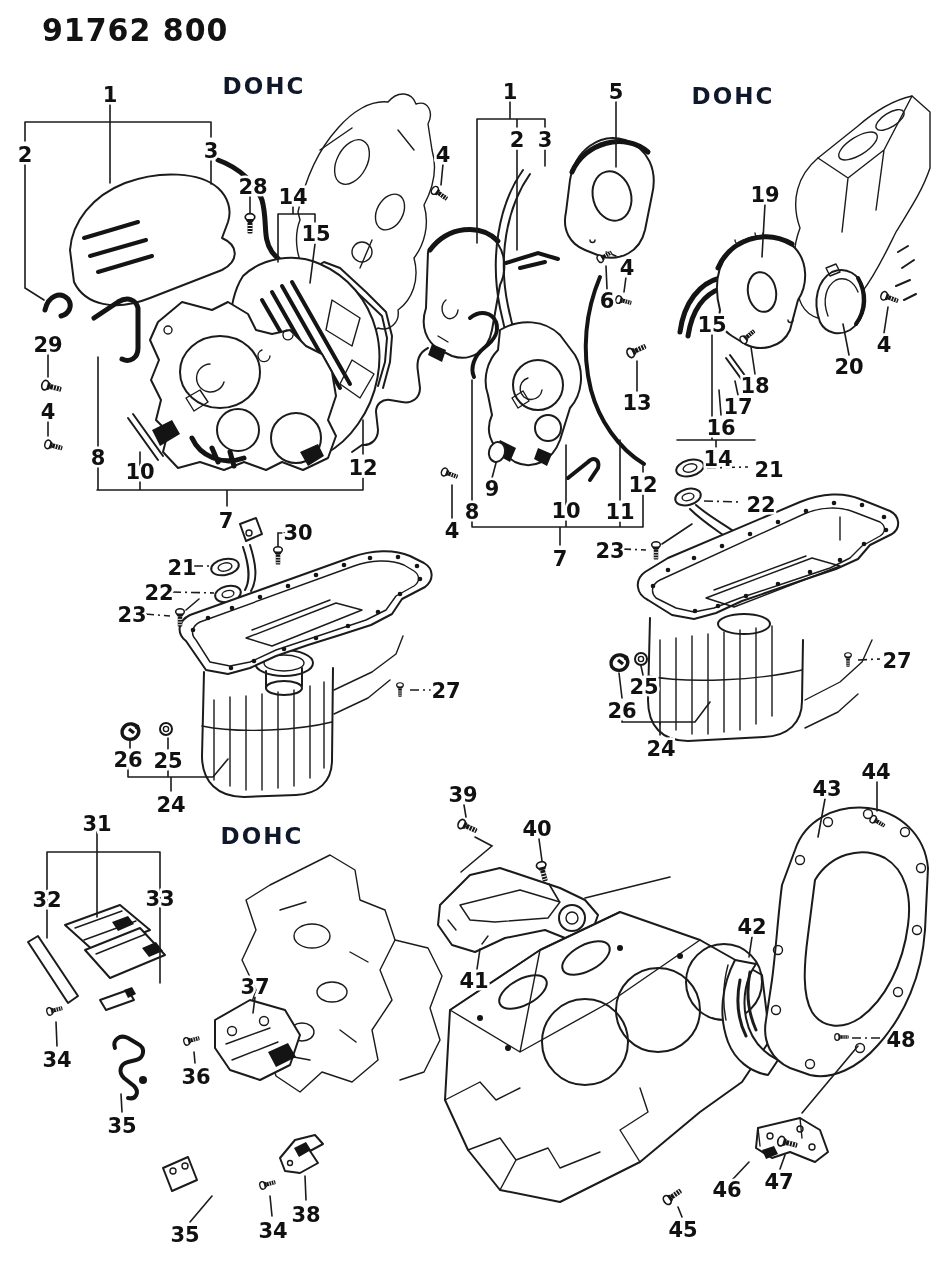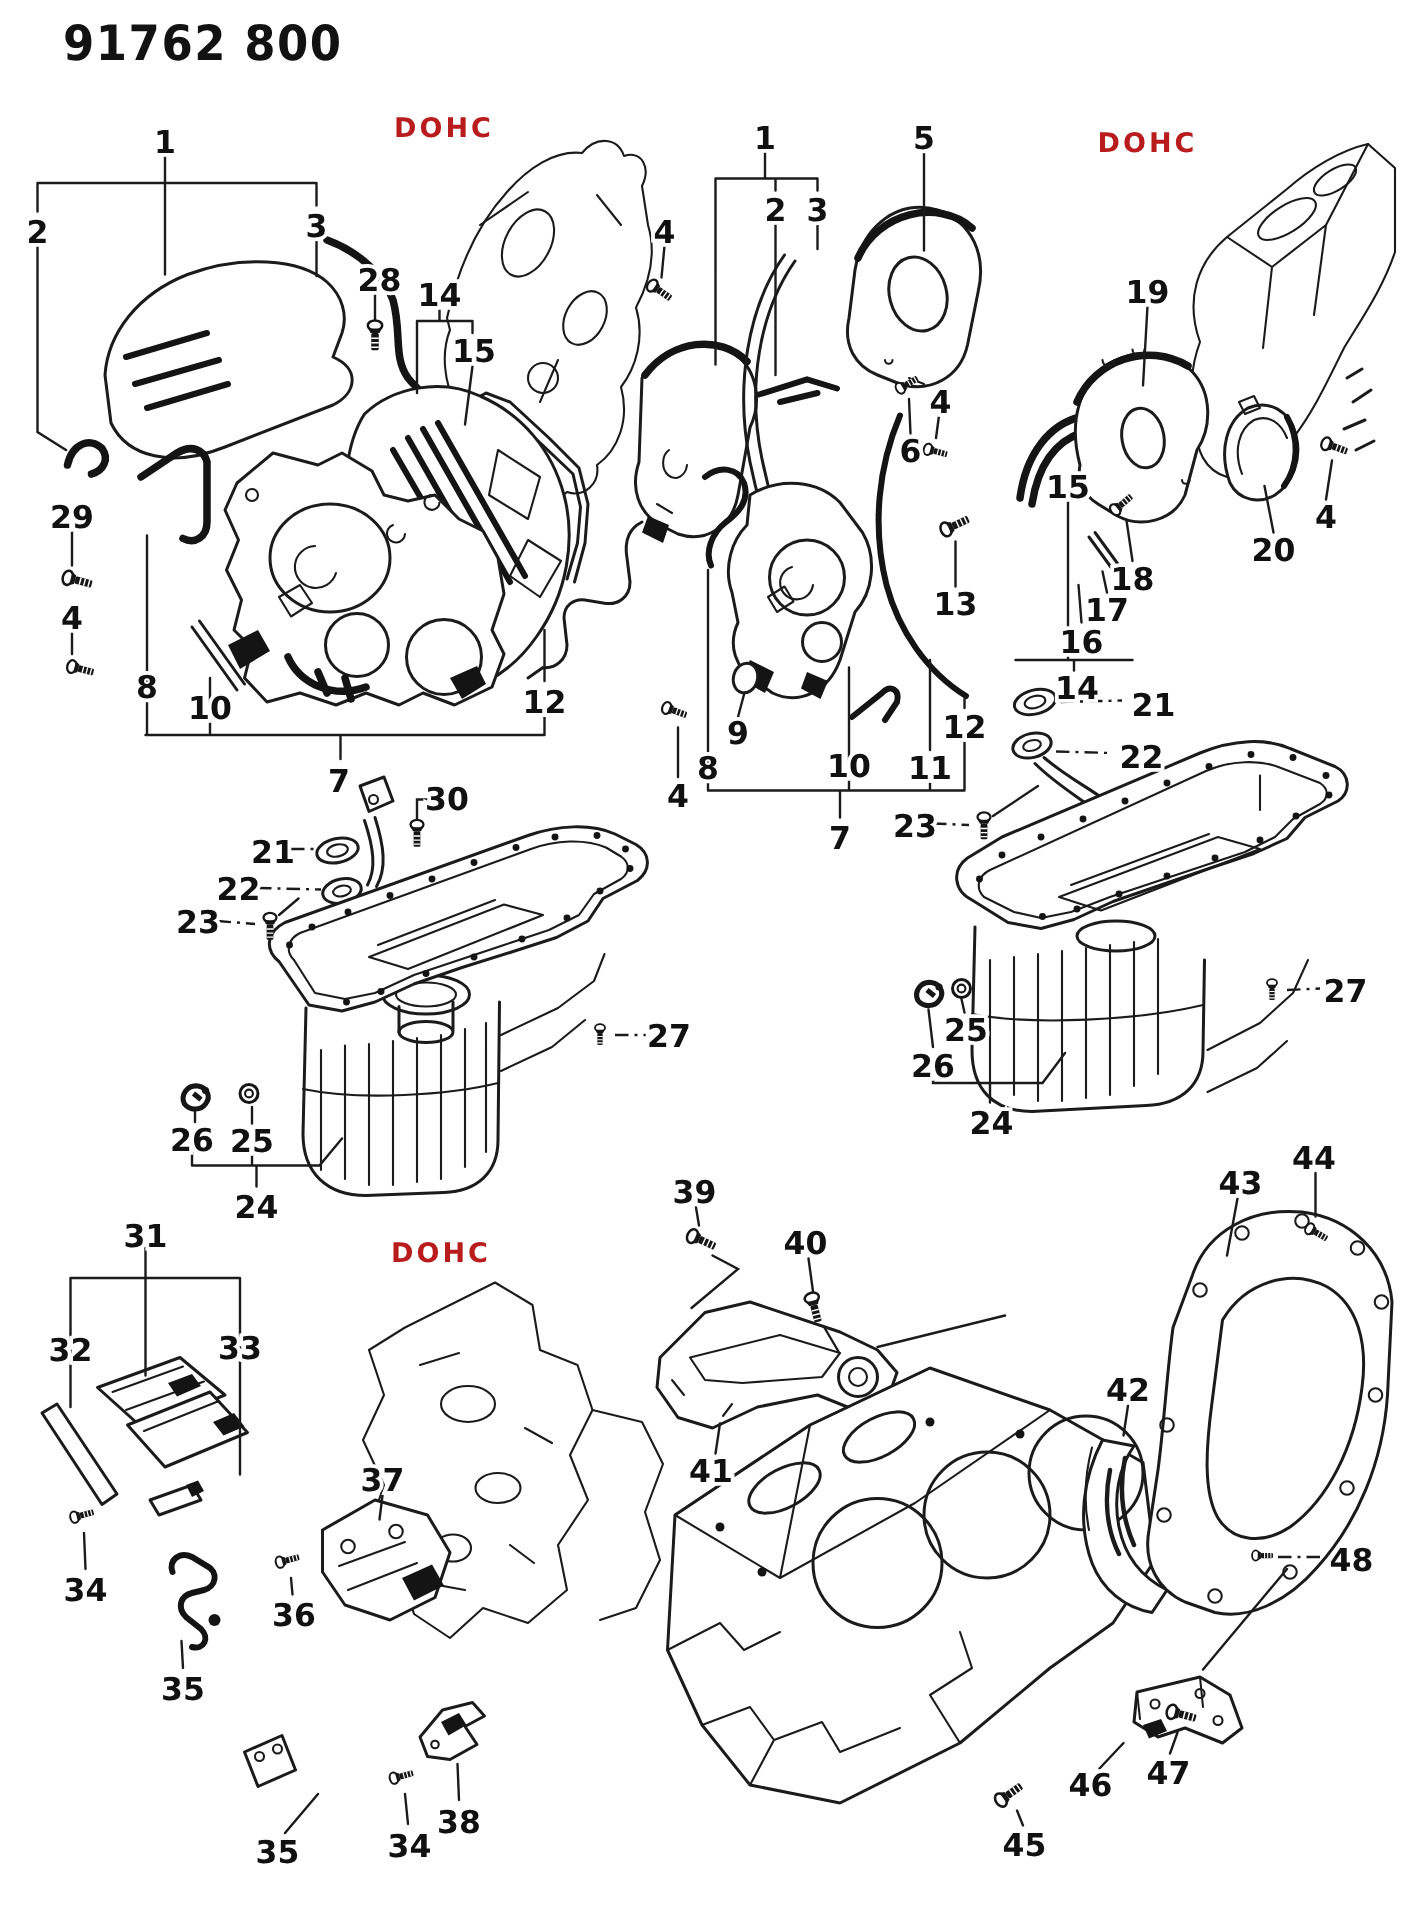--- a/index.html
+++ b/index.html
@@ -1,22 +1,22 @@
 <!DOCTYPE html>
 <html><head>
 <meta charset="utf-8">
 <style>
   html,body{margin:0;padding:0;}
   body{width:938px;height:1275px;background:#ffffff;position:relative;
        font-family:"DejaVu Sans",sans-serif;overflow:hidden;}
   #stage{position:absolute;left:0;top:0;width:938px;height:1275px;}
   .page-title{position:absolute;left:42px;top:12px;font-size:30px;font-weight:800;
       color:#121212;letter-spacing:1px;transform:scaleY(1.08);white-space:nowrap;}
-  .section-label{position:absolute;font-size:18px;font-weight:800;color:#b91c1c;
-      letter-spacing:2px;transform:translate(-50%,-50%);white-space:nowrap;margin-left:32px;}
+  .section-label{position:absolute;font-size:23px;font-weight:800;color:#0f172a;
+      letter-spacing:2px;transform:translate(-50%,-50%);white-space:nowrap;}
   svg{position:absolute;left:0;top:0;}
   .s1{stroke:#1b1b1b;stroke-width:1.4;fill:none;stroke-linejoin:round;stroke-linecap:round;}
   .s2{stroke:#1b1b1b;stroke-width:2;fill:none;stroke-linejoin:round;stroke-linecap:round;}
   .s2w{stroke:#1b1b1b;stroke-width:2;fill:#fff;stroke-linejoin:round;}
   .s3{stroke:#1b1b1b;stroke-width:3;fill:none;stroke-linecap:round;}
   .thk{stroke:#141414;stroke-width:5;fill:none;stroke-linecap:round;}
   .thk4{stroke:#141414;stroke-width:4;fill:none;stroke-linecap:round;}
   .ld{stroke:#1b1b1b;stroke-width:1.6;fill:none;stroke-linecap:round;}
   .ldd{stroke:#1b1b1b;stroke-width:1.6;fill:none;stroke-dasharray:9 4 2 4;}
   .dk{fill:#141414;stroke:none;}

